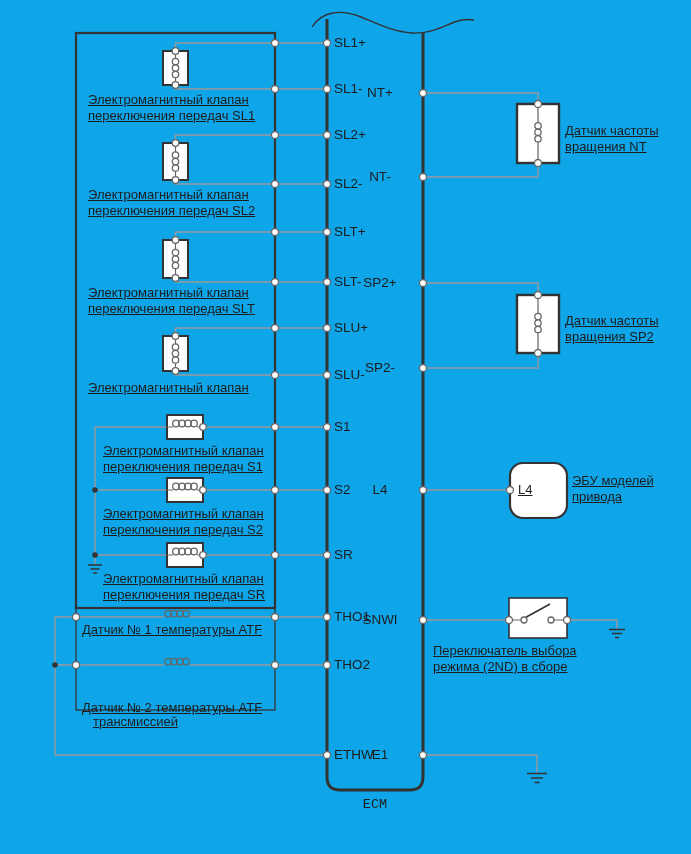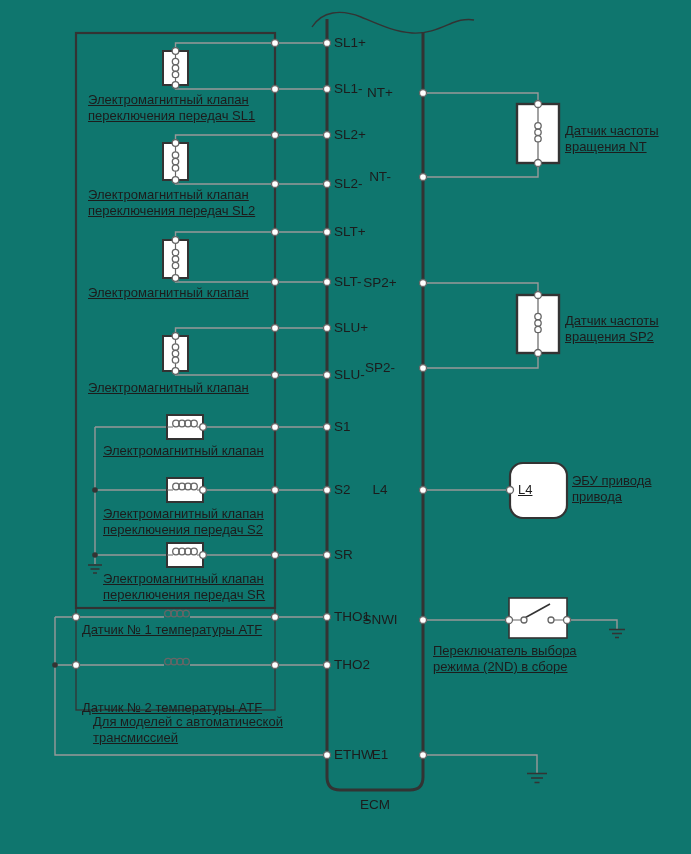--- a/index.html
+++ b/index.html
@@ -1,22 +1,22 @@
 <!DOCTYPE html>
 <html><head>
 <meta charset="utf-8">
 <style>
   html,body{margin:0;padding:0;background:#fff;}
-  #stage{position:relative;width:691px;height:854px;background:#0f766e;overflow:hidden;
+  #stage{position:relative;width:691px;height:854px;background:#0ea5e9;overflow:hidden;
          font-family:"Liberation Sans","DejaVu Sans",sans-serif;color:#1c1c1c;}
   #stage svg{position:absolute;left:0;top:0;}
   .lbl{position:absolute;font-size:13px;line-height:15.5px;white-space:nowrap;color:#1c1c1c;text-decoration:underline;}
   .pin{position:absolute;font-size:13.5px;line-height:16px;white-space:nowrap;color:#1c1c1c;}
   .pr{width:70px;text-align:center;}
-  .ecm-name{position:absolute;font-size:13.5px;text-align:center;width:96px;color:#1c1c1c;}
+  .ecm-name{position:absolute;font-size:13.5px;text-align:center;width:96px;color:#1c1c1c;font-family:Liberation Mono, monospace;}
   .term{fill:#fff;stroke:#666;stroke-width:1.3;}
   .dot{fill:#333;stroke:none;}
   .coil{fill:none;stroke:#666;stroke-width:1.3;}
   .wire{fill:none;stroke:#999;stroke-width:1.4;}
   .lead{fill:none;stroke:#666;stroke-width:1.2;}
   .thick{fill:none;stroke:#333;}
   .box{fill:#fff;stroke:#333;}
 </style>
 </head>
 <body>
@@ -227,55 +227,56 @@
   <div class="lbl" style="left:88px;top:92px">
     <div>Электромагнитный клапан</div>
       <div>переключения передач SL1</div>
   </div>
   <div class="lbl" style="left:88px;top:187px">
     <div>Электромагнитный клапан</div>
       <div>переключения передач SL2</div>
   </div>
   <div class="lbl" style="left:88px;top:285px">
     <div>Электромагнитный клапан</div>
+      <div>переключения передач SLT</div>
   </div>
   <div class="lbl" style="left:88px;top:380px">
     <div>Электромагнитный клапан</div>
   </div>
   <div class="lbl" style="left:103px;top:443px">
     <div>Электромагнитный клапан</div>
+      <div>переключения передач S1</div>
   </div>
   <div class="lbl" style="left:103px;top:506px">
     <div>Электромагнитный клапан</div>
       <div>переключения передач S2</div>
   </div>
   <div class="lbl" style="left:103px;top:571px">
     <div>Электромагнитный клапан</div>
       <div>переключения передач SR</div>
   </div>
 
   <div class="lbl" style="left:82px;top:622px">Датчик № 1 температуры ATF</div>
   <div class="lbl" style="left:82px;top:700px">Датчик № 2 температуры ATF</div>
 
   <div class="lbl" style="left:93px;top:714px">
-    <div>Для моделей с автоматической</div>
       <div>трансмиссией</div>
   </div>
 
   <div class="lbl" style="left:565px;top:123px">
     <div>Датчик частоты</div>
       <div>вращения NT</div>
   </div>
   <div class="lbl" style="left:565px;top:313px">
     <div>Датчик частоты</div>
       <div>вращения SP2</div>
   </div>
   <div class="lbl" style="left:518px;top:482px">L4</div>
   <div class="lbl" style="left:572px;top:473px">
-    <div>ЭБУ привода</div>
+    <div>ЭБУ моделей</div>
       <div>привода</div>
   </div>
   <div class="lbl" style="left:433px;top:643px">
     <div>Переключатель выбора</div>
       <div>режима (2ND) в сборе</div>
   </div>
 
   <div class="ecm-name" style="left:327px;top:797px">ECM</div>
 
 </div>

